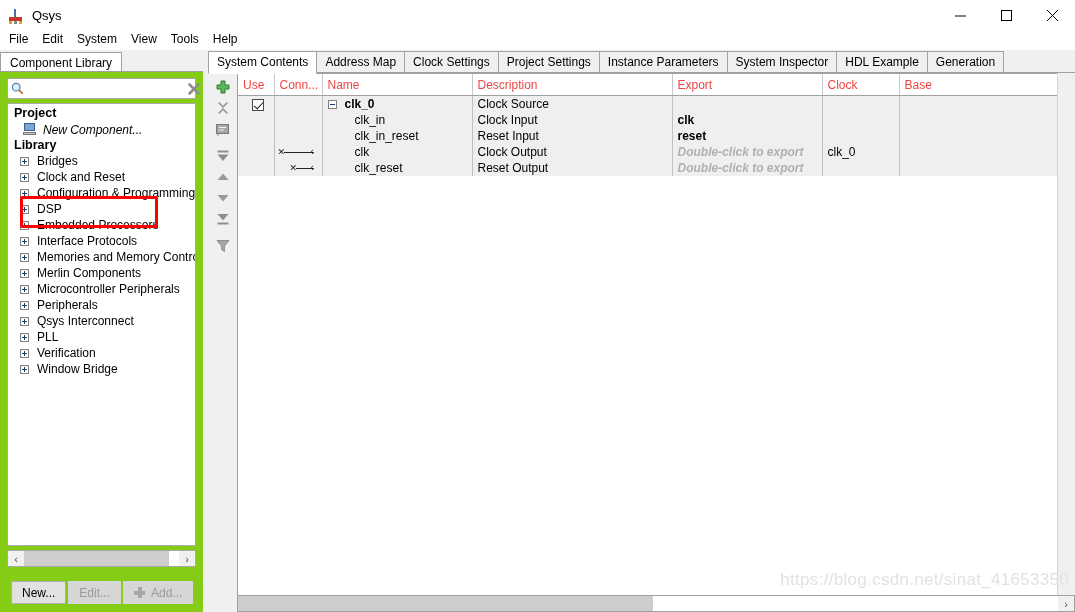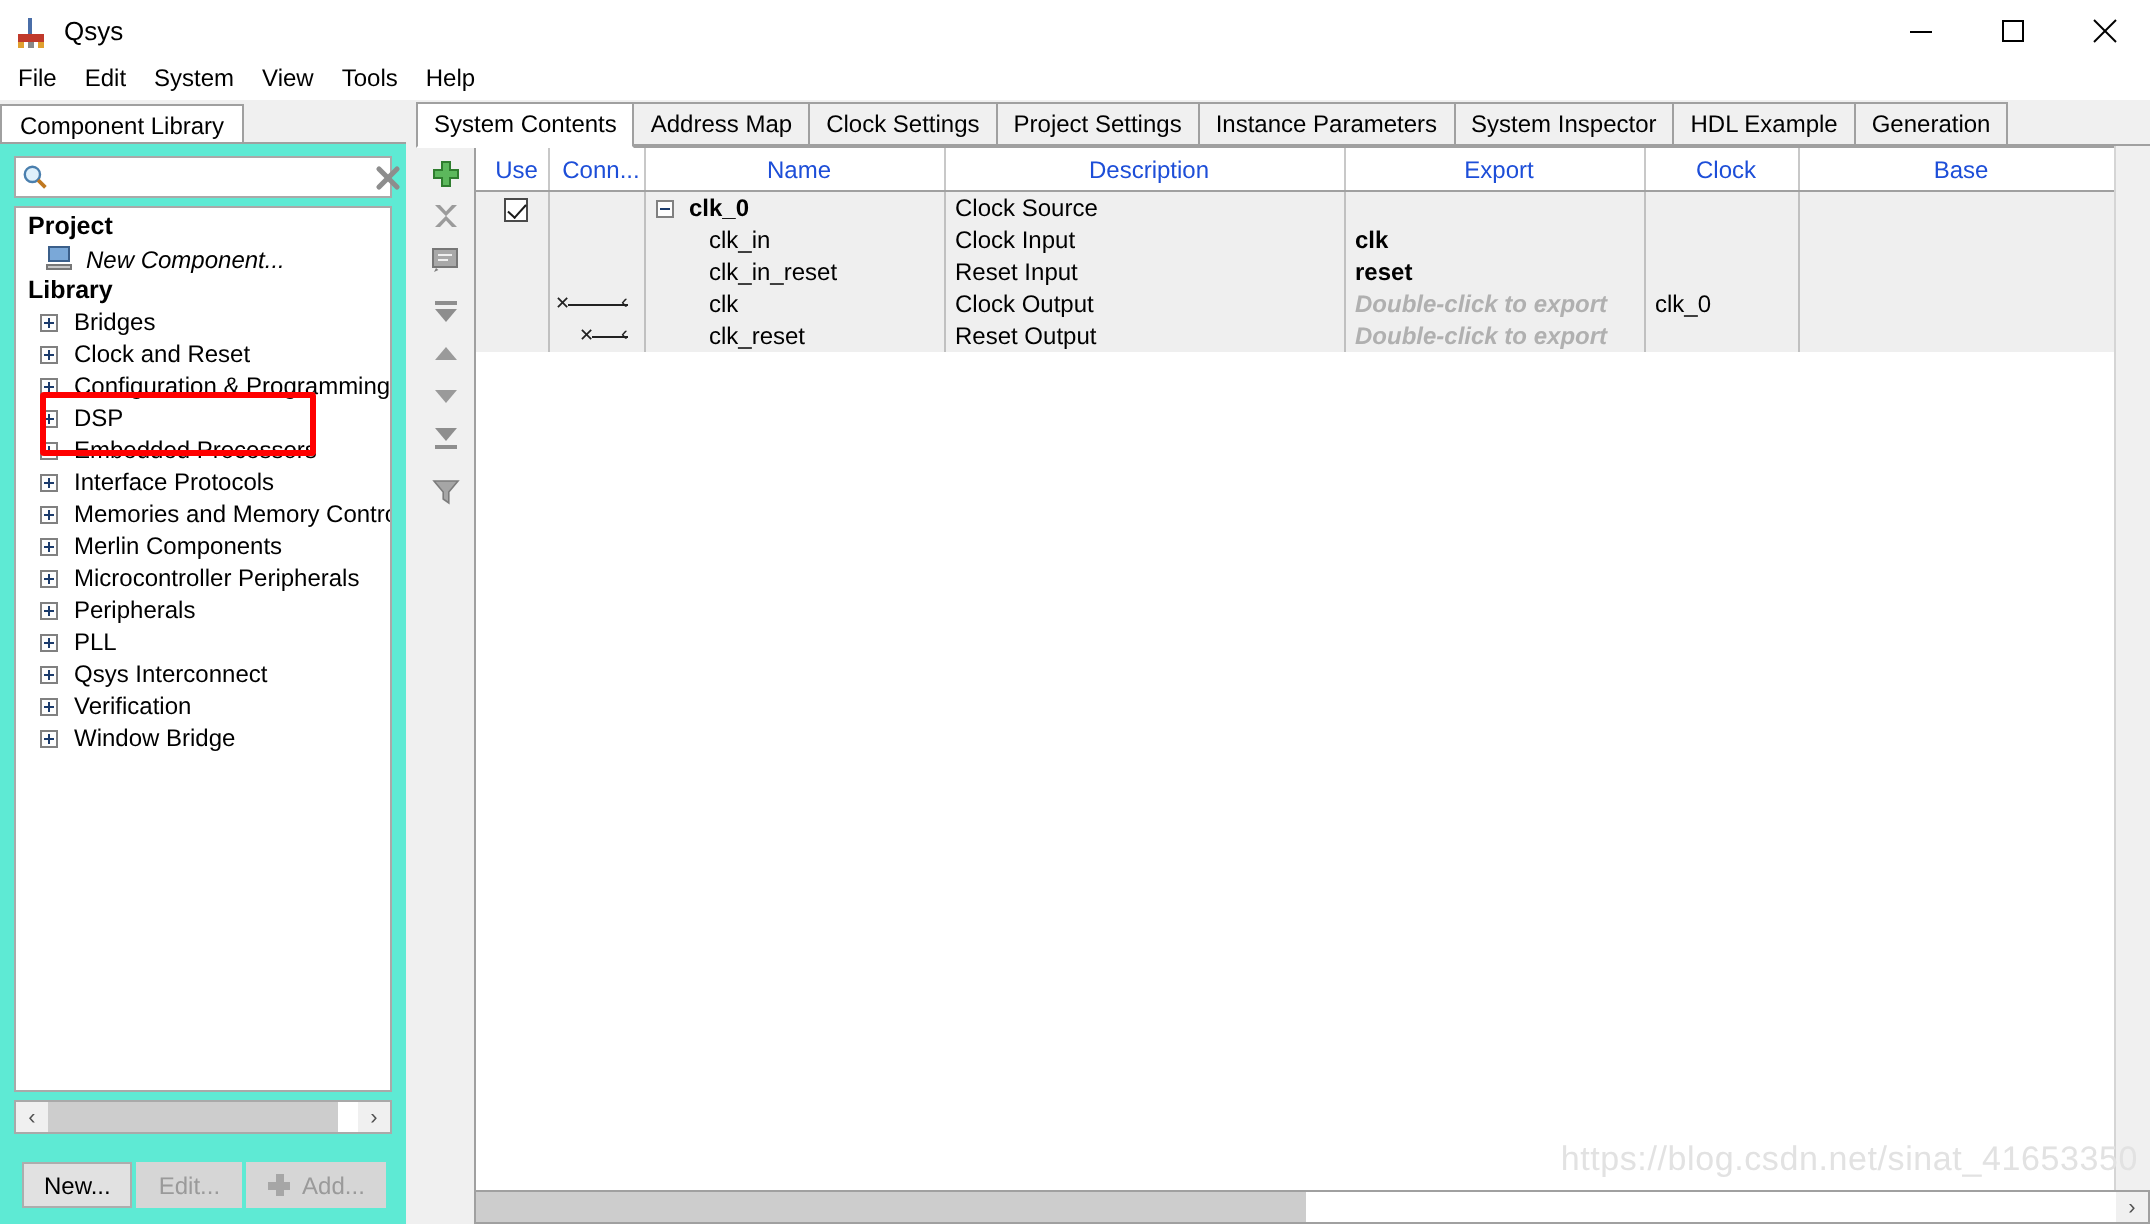--- a/index.html
+++ b/index.html
@@ -122,21 +122,21 @@
     position: absolute;
     left: 0; right: 0; bottom: 0;
     height: 1px;
     background: #a0a0a0;
   }
   .leftbody {
     position: absolute;
     top: 22px; left: 0;
     width: 203px;
     bottom: 0;
-    background: #5eead4;
+    background: #84cc16;
     box-sizing: border-box;
     padding: 6px 7px 0 7px;
   }
   .searchbox {
     height: 21px;
     background: #ffffff;
     border: 1px solid #a9a9a9;
     display: flex;
     align-items: center;
     box-sizing: border-box;
@@ -395,27 +395,27 @@
   }
   table.grid {
     border-collapse: collapse;
     width: 100%;
     table-layout: fixed;
     font-size: 12px;
   }
   table.grid th {
     background: #ffffff;
     font-weight: normal;
-    text-align: center;
+    text-align: left;
     height: 21px;
     padding: 0 0 0 5px;
     border-right: 1px solid #c8c8c8;
     border-bottom: 1px solid #a0a0a0;
     font-size: 12px;
-    color: #1d4ed8;
+    color: #ef4444;
     white-space: nowrap;
     overflow: hidden;
     cursor: default;
   }
   table.grid td {
     background: #efefef;
     height: 16px;
     padding: 0 0 0 5px;
     border-right: 1px solid #c0c0c0;
     font-size: 12px;
@@ -645,25 +645,25 @@
         <div class="tree-row">
             <span class="expander"></span>
             <span class="tree-label">Microcontroller Peripherals</span>
           </div>
         <div class="tree-row">
             <span class="expander"></span>
             <span class="tree-label">Peripherals</span>
           </div>
         <div class="tree-row">
             <span class="expander"></span>
+            <span class="tree-label">Qsys Interconnect</span>
+          </div>
+        <div class="tree-row">
+            <span class="expander"></span>
             <span class="tree-label">PLL</span>
-          </div>
-        <div class="tree-row">
-            <span class="expander"></span>
-            <span class="tree-label">Qsys Interconnect</span>
           </div>
         <div class="tree-row">
             <span class="expander"></span>
             <span class="tree-label">Verification</span>
           </div>
         <div class="tree-row">
             <span class="expander"></span>
             <span class="tree-label">Window Bridge</span>
           </div>
       </div>

